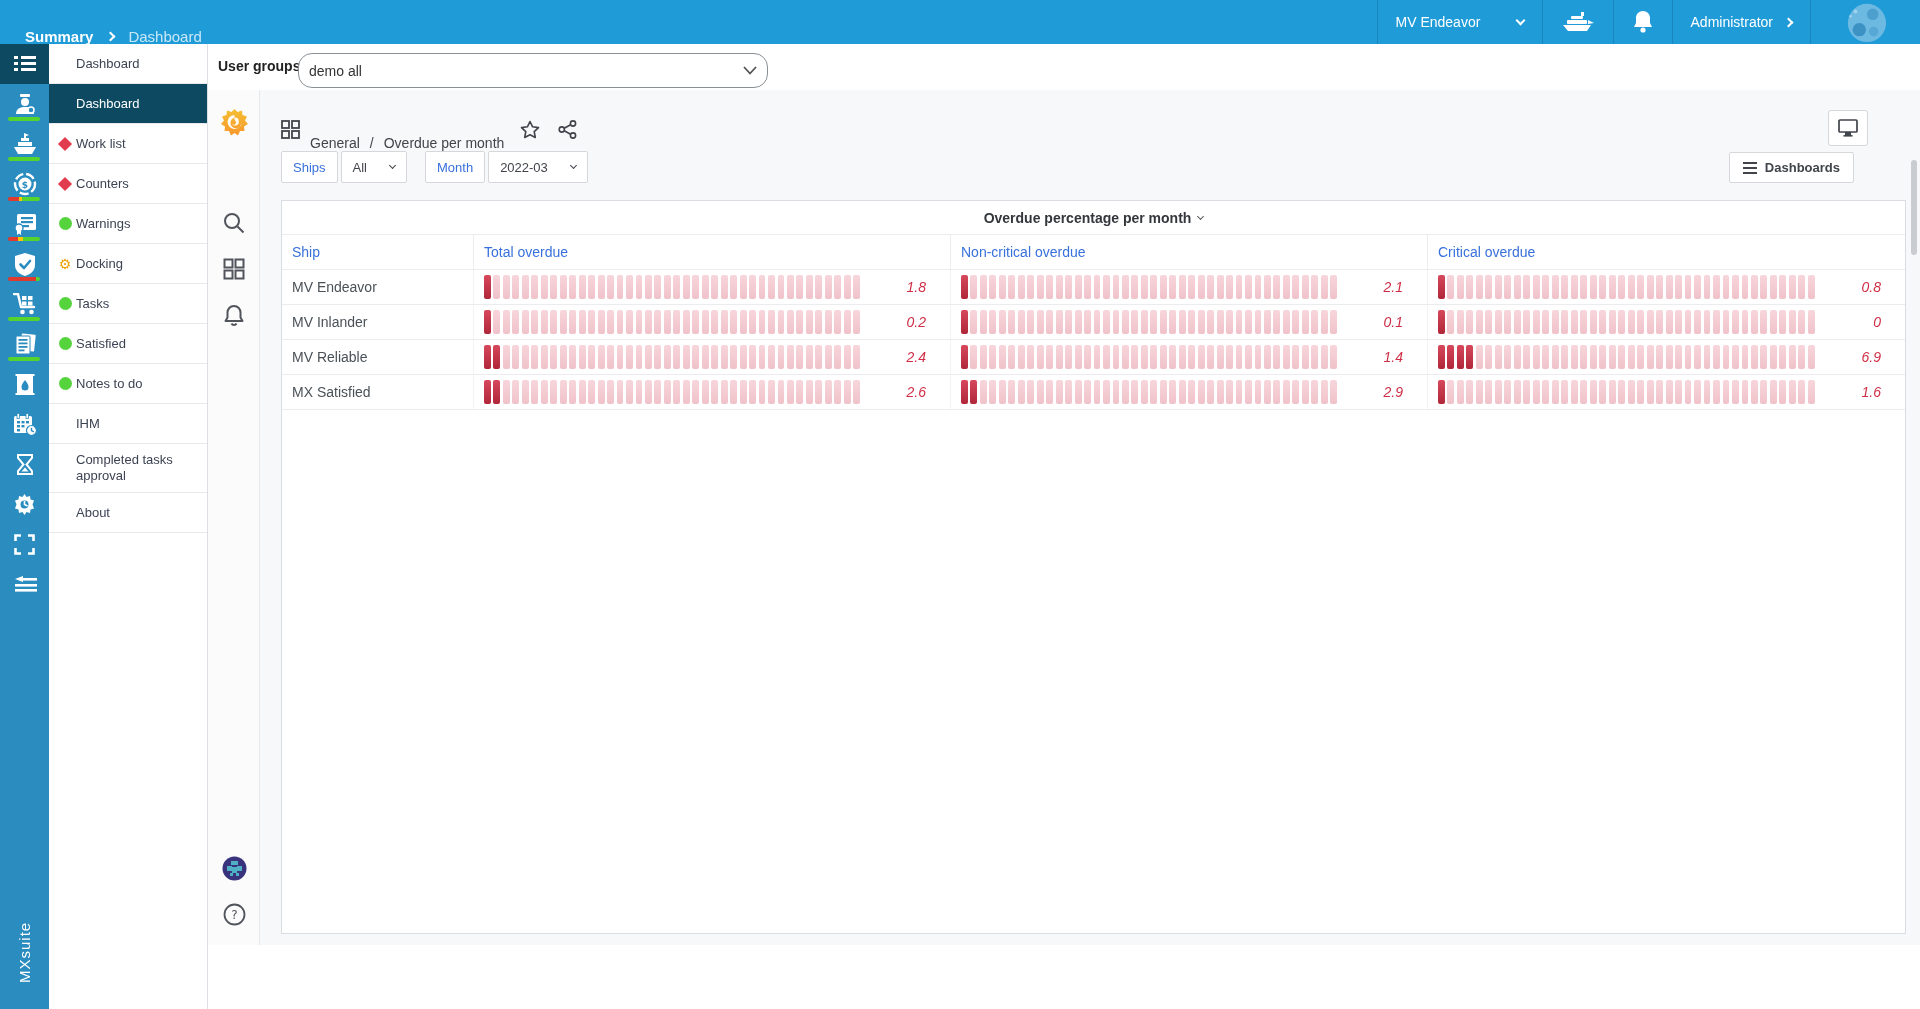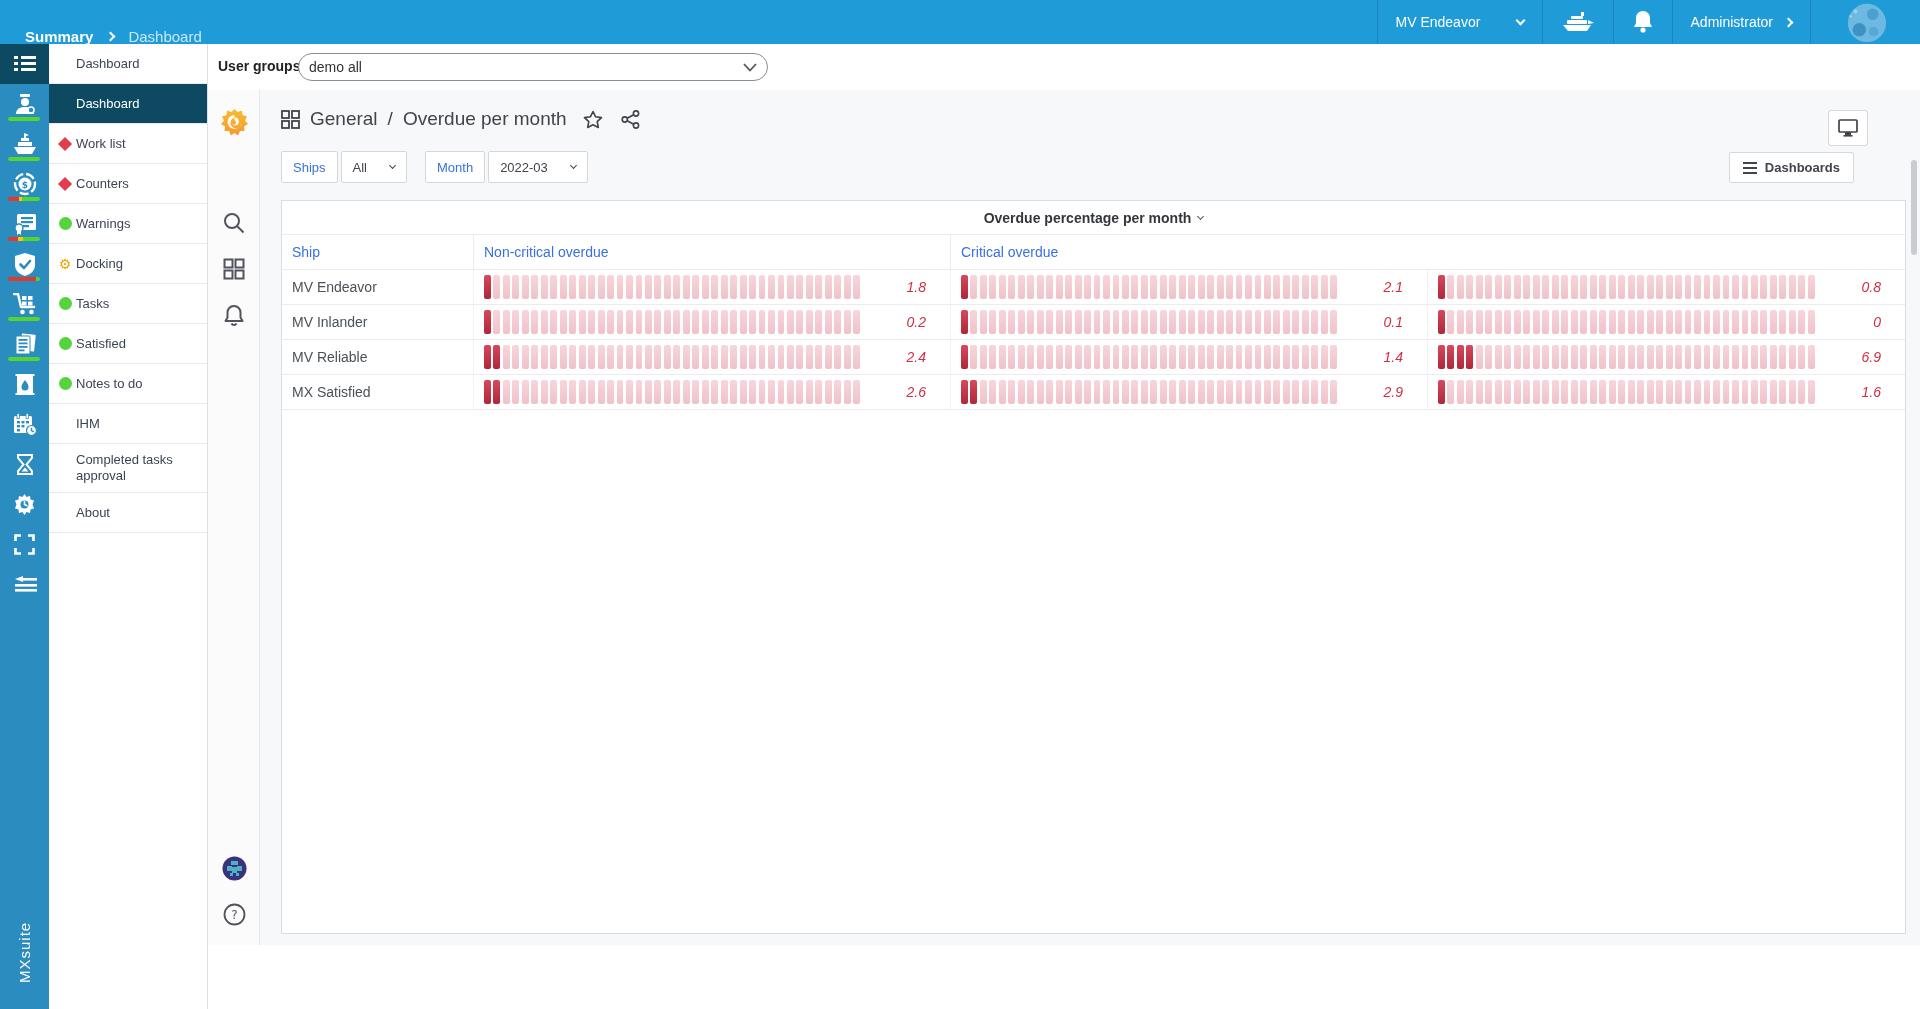--- a/index.html
+++ b/index.html
@@ -41,34 +41,34 @@
   .menu-item.selected { background:#0d4a61; color:#fff; }
   .badge { position:absolute; left:9px; top:50%; margin-top:-7px; width:14px; height:14px;
     display:flex; align-items:center; justify-content:center; }
   .badge .diamond { width:10px; height:10px; transform:rotate(45deg); }
   .badge .circle { width:13px; height:13px; border-radius:50%; }
   .badge .gear-glyph { font-family:"DejaVu Sans", sans-serif; font-size:14px; line-height:14px; }
 
   
   .ugrow { position:absolute; left:208px; top:44px; right:0; height:46px; background:#fff; z-index:10; }
   .ug-label { position:absolute; left:10px; top:14px; font-size:14px; font-weight:bold; color:#222; }
-  .ug-select { position:absolute; left:90px; top:9px; width:470px; height:28px; background:#fff;
+  .ug-select { position:absolute; left:90px; top:9px; width:470px; height:35px; background:#fff;
     border:1px solid #8a8f94; border-radius:14px; font-size:14px; color:#333;
     display:flex; align-items:center; padding:0 10px; justify-content:space-between; cursor:pointer; }
 
   
   .grafana { position:absolute; left:208px; top:90px; width:1712px; height:855px; background:#f7f8fa; }
   .gf-side { position:absolute; left:0; top:0; width:52px; height:855px; background:#fbfbfc;
     border-right:1px solid #e6e8eb; }
   .gf-side-item { width:52px; height:46px; display:flex; align-items:center; justify-content:center; cursor:pointer; color:#52545c; }
   .gf-logo { margin-top:6px; height:52px; }
   .gf-bottom { position:absolute; bottom:0; left:0; width:52px; }
 
   .gf-header { position:absolute; left:73px; top:18px; display:flex; align-items:center; gap:10px; color:#41444b; }
-  .gf-title-folder, .gf-title-sep, .gf-title-name { font-size:19px; }
+  .gf-title-folder, .gf-title-sep, .gf-title-name { font-size:14px;margin-top:27px; }
   .gf-kiosk { position:absolute; right:52px; top:20px; width:40px; height:36px; background:#fff;
     border:1px solid #d5d7da; border-radius:3px; display:flex; align-items:center; justify-content:center; cursor:pointer; color:#41444b; }
 
   .filters { position:absolute; left:73px; top:61px; display:flex; align-items:center; }
   .chip { height:32px; display:flex; align-items:center; padding:0 11px; background:#fff;
     border:1px solid #d5d7da; border-radius:2px; font-size:13px; cursor:pointer; }
   .chip.lbl { color:#3871dc; margin-right:3px; }
   .chip.val { color:#41444b; gap:23px; }
   .chip .chev { width:5px; height:5px; border-width:1.5px; color:#41444b; }
   .gap18 { width:18px; }
@@ -534,20 +534,21 @@
     <span>Dashboards</span>
   </div>
 
   <div class="panel">
     <div class="panel-title">
       <span>Overdue percentage per month</span>
       <span class="chev down"></span>
     </div>
     <div class="tbl-header" id="tbl-header">
         <div class="hcell">Ship</div>
+        <div class="hcell">Total overdue</div>
         <div class="hcell">Non-critical overdue</div>
         <div class="hcell">Critical overdue</div>
       </div>
     <div id="tbl-body">
         <div class="trow">
           <div class="tcell">
             <span class="ship-name">MV Endeavor</span>
           </div>
           <div class="tcell gaugecell">
             <div class="gauge">

